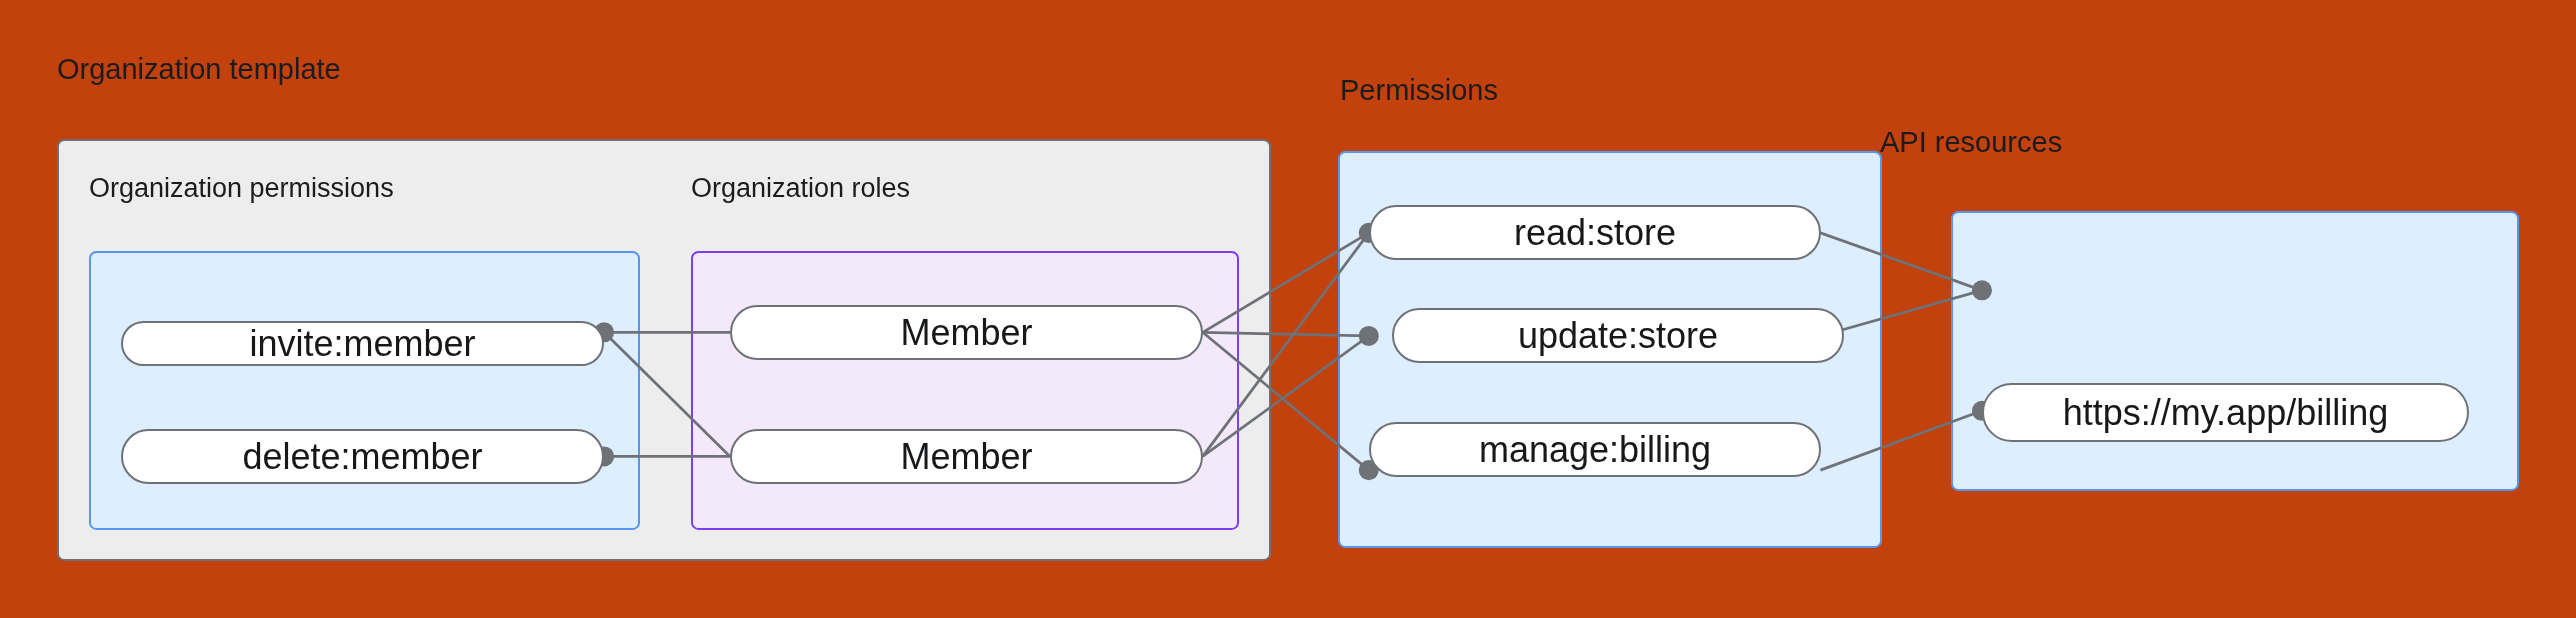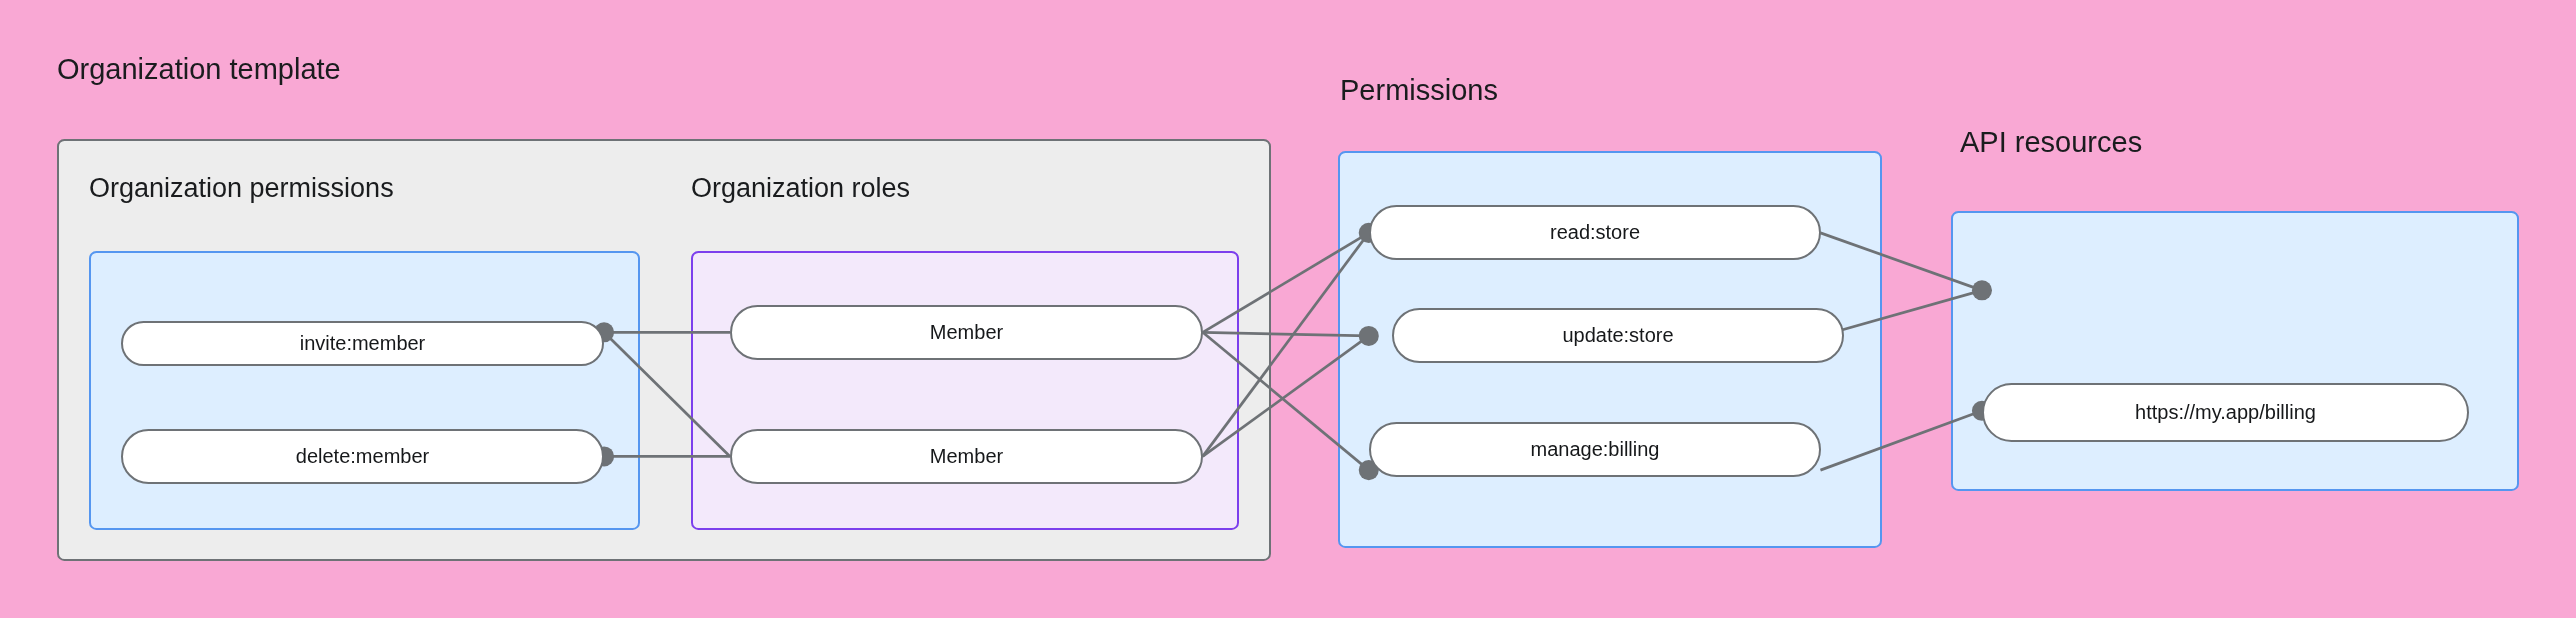--- a/index.html
+++ b/index.html
@@ -7,21 +7,21 @@
     padding: 0;
     background: #f5f6f6;
   }
   body {
     font-family: "Liberation Sans", sans-serif;
   }
   #canvas {
     position: relative;
     width: 2576px;
     height: 619px;
-    background: #f9a8d4;
+    background: #c2410c;
     overflow: hidden;
   }
   svg.edges {
     position: absolute;
     left: 0;
     top: 0;
     width: 2576px;
     height: 619px;
     pointer-events: none;
   }
@@ -62,21 +62,21 @@
   }
   .pill {
     position: absolute;
     background: #ffffff;
     border: 2.7px solid #6e7276;
     border-radius: 31px;
     box-sizing: border-box;
     display: flex;
     align-items: center;
     justify-content: center;
-    font-size: 20px;
+    font-size: 36px;
     color: #16181a;
     white-space: nowrap;
   }
 </style>
 </head>
 <body>
 
 <div id="canvas">
 
   <div class="group-label" style="left:57px; top:55px;">Organization template</div>
@@ -88,21 +88,21 @@
   <div class="container-blue" style="left:89px; top:251px; width:551px; height:279px;"></div>
 
   <div class="sub-label" style="left:691px; top:175px;">Organization roles</div>
 
   <div class="container-purple" style="left:691px; top:251px; width:548px; height:279px;"></div>
 
   <div class="group-label" style="left:1340px; top:76px;">Permissions</div>
 
   <div class="container-blue" style="left:1338px; top:151px; width:544px; height:397px;"></div>
 
-  <div class="group-label" style="left:1960px; top:128px;">API resources</div>
+  <div class="group-label" style="left:1880px; top:128px;">API resources</div>
 
   <div class="container-blue" style="left:1951px; top:211px; width:568px; height:280px;"></div>
 
   <svg class="edges" viewBox="0 0 2823 678">
     <g stroke="#6e7276" stroke-width="3" fill="none">
 
       <line x1="662" y1="364" x2="800" y2="364"></line>
       <line x1="662" y1="364" x2="800" y2="500"></line>
       <line x1="662" y1="500" x2="800" y2="500"></line>
 

